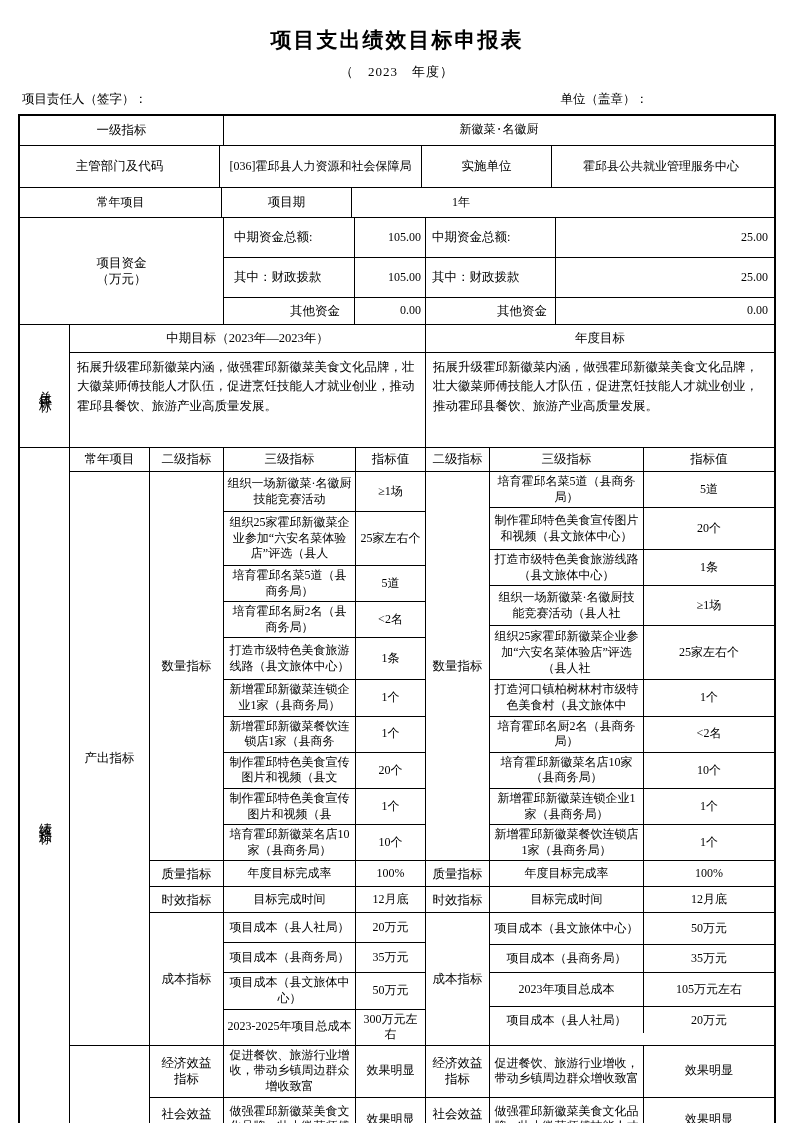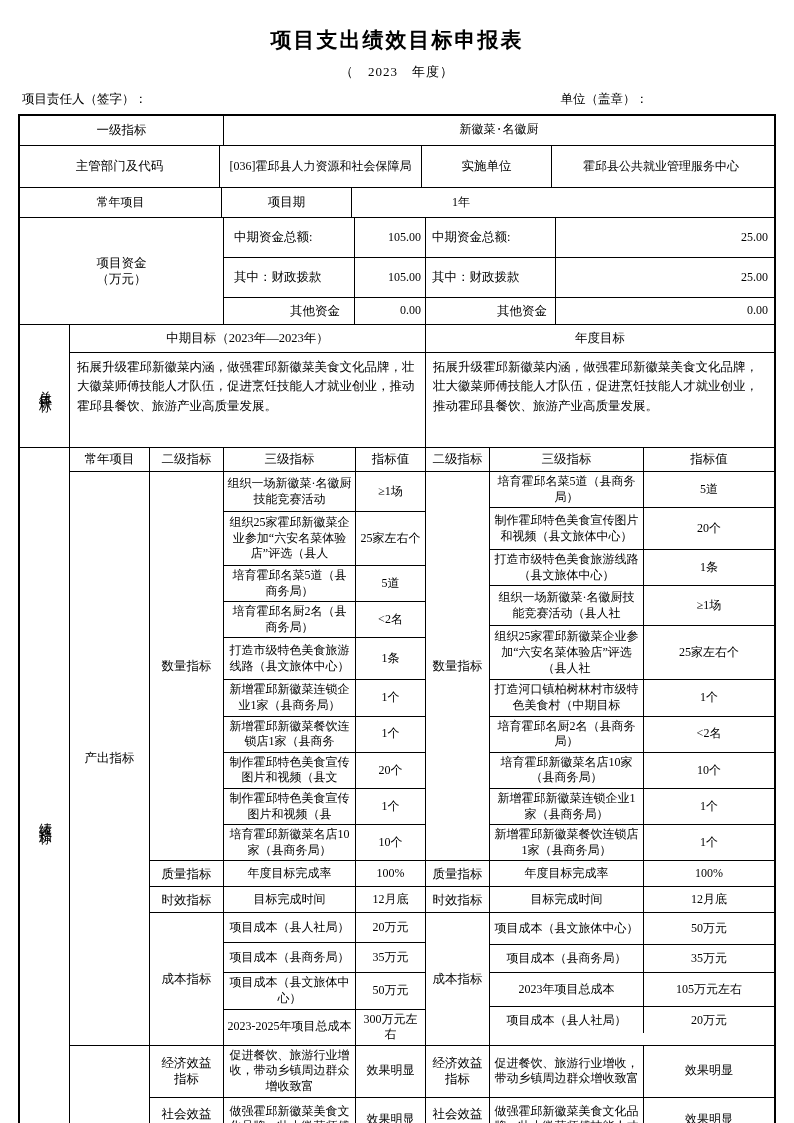--- a/index.html
+++ b/index.html
@@ -191,21 +191,21 @@
                   <div class="c" style="width:154px">组织一场新徽菜·名徽厨技能竞赛活动（县人社</div>
                   <div class="c last" style="width:130px">≥1场</div>
                 </div>
                 <div class="r" style="min-height:54px">
                   <div class="c" style="width:154px">组织25家霍邱新徽菜企业参加“六安名菜体验店”评选（县人社</div>
                   <div class="c last" style="width:130px">
                       <span class="narrow66">25家左右个</span>
                     </div>
                 </div>
                 <div class="r" style="min-height:30px">
-                  <div class="c" style="width:154px">打造河口镇柏树林村市级特色美食村（中期目标</div>
+                  <div class="c" style="width:154px">打造河口镇柏树林村市级特色美食村（县文旅体中</div>
                   <div class="c last" style="width:130px">1个</div>
                 </div>
                 <div class="r" style="min-height:28px">
                   <div class="c" style="width:154px">培育霍邱名厨2名（县商务局）</div>
                   <div class="c last" style="width:130px">&lt;2名</div>
                 </div>
                 <div class="r" style="min-height:28px">
                   <div class="c" style="width:154px">培育霍邱新徽菜名店10家（县商务局）</div>
                   <div class="c last" style="width:130px">10个</div>
                 </div>

